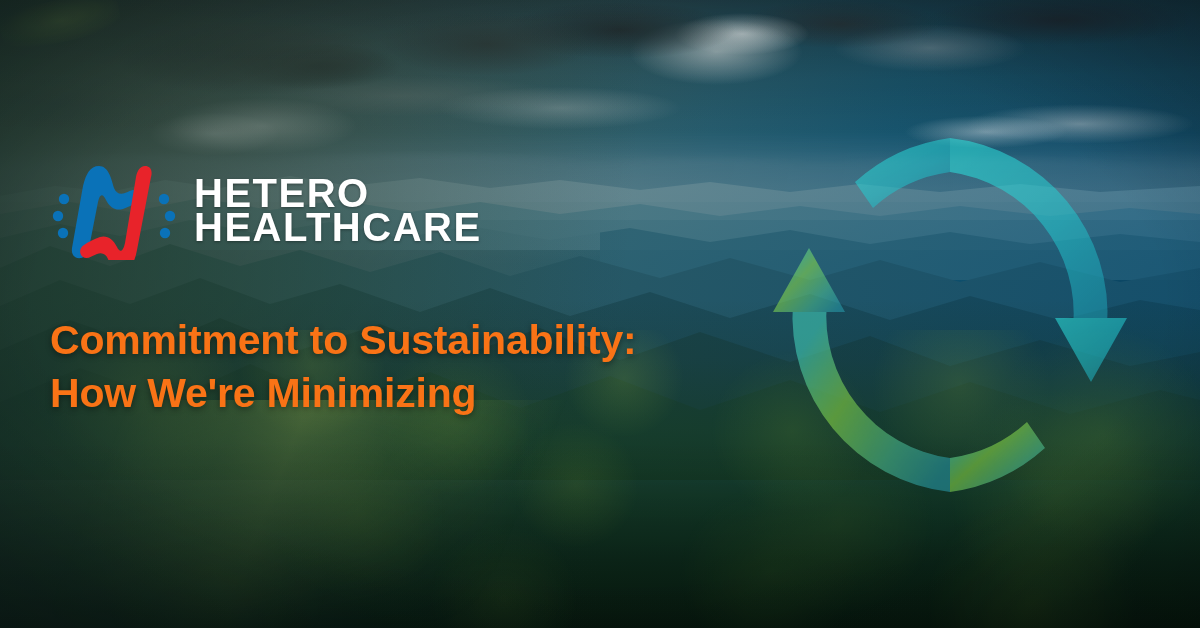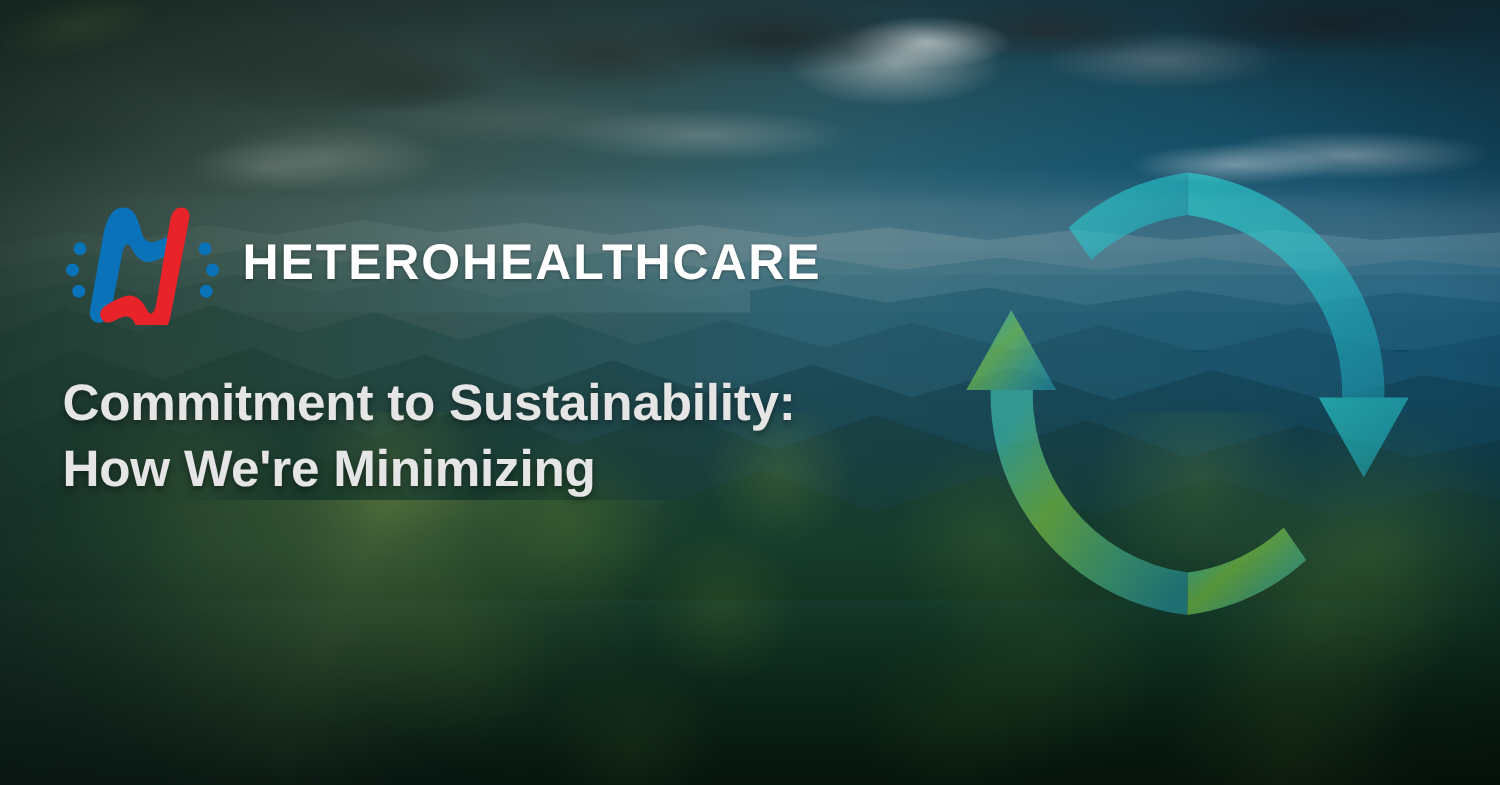--- a/index.html
+++ b/index.html
@@ -208,39 +208,40 @@
     gap: 16px;
     height: 100px;
   }
   .logo-mark {
     width: 128px;
     height: 100px;
     flex: 0 0 auto;
   }
   .wordmark {
     display: flex;
+    flex-direction: column;
     justify-content: center;
     line-height: 0.86;
   }
   .wordmark-line {
     color: #ffffff;
     font-family: "Liberation Sans Narrow", "Liberation Sans", sans-serif;
     font-weight: 700;
     font-size: 40px;
     letter-spacing: 1.5px;
     transform: scaleX(1.0);
     transform-origin: left center;
     white-space: nowrap;
     text-shadow: 0 1px 3px rgba(0,0,0,0.35);
   }
 
   
   .headline {
-    margin-top: 36px;
-    color: #e5e5e5;
+    margin-top: 54px;
+    color: #f97316;
     font-family: "Liberation Sans", sans-serif;
     font-weight: 700;
     font-size: 41px;
     line-height: 1.30;
     letter-spacing: -0.2px;
     text-shadow: 0 2px 6px rgba(0,0,0,0.42);
   }
   .headline-line {
     display: block;
     white-space: nowrap;

